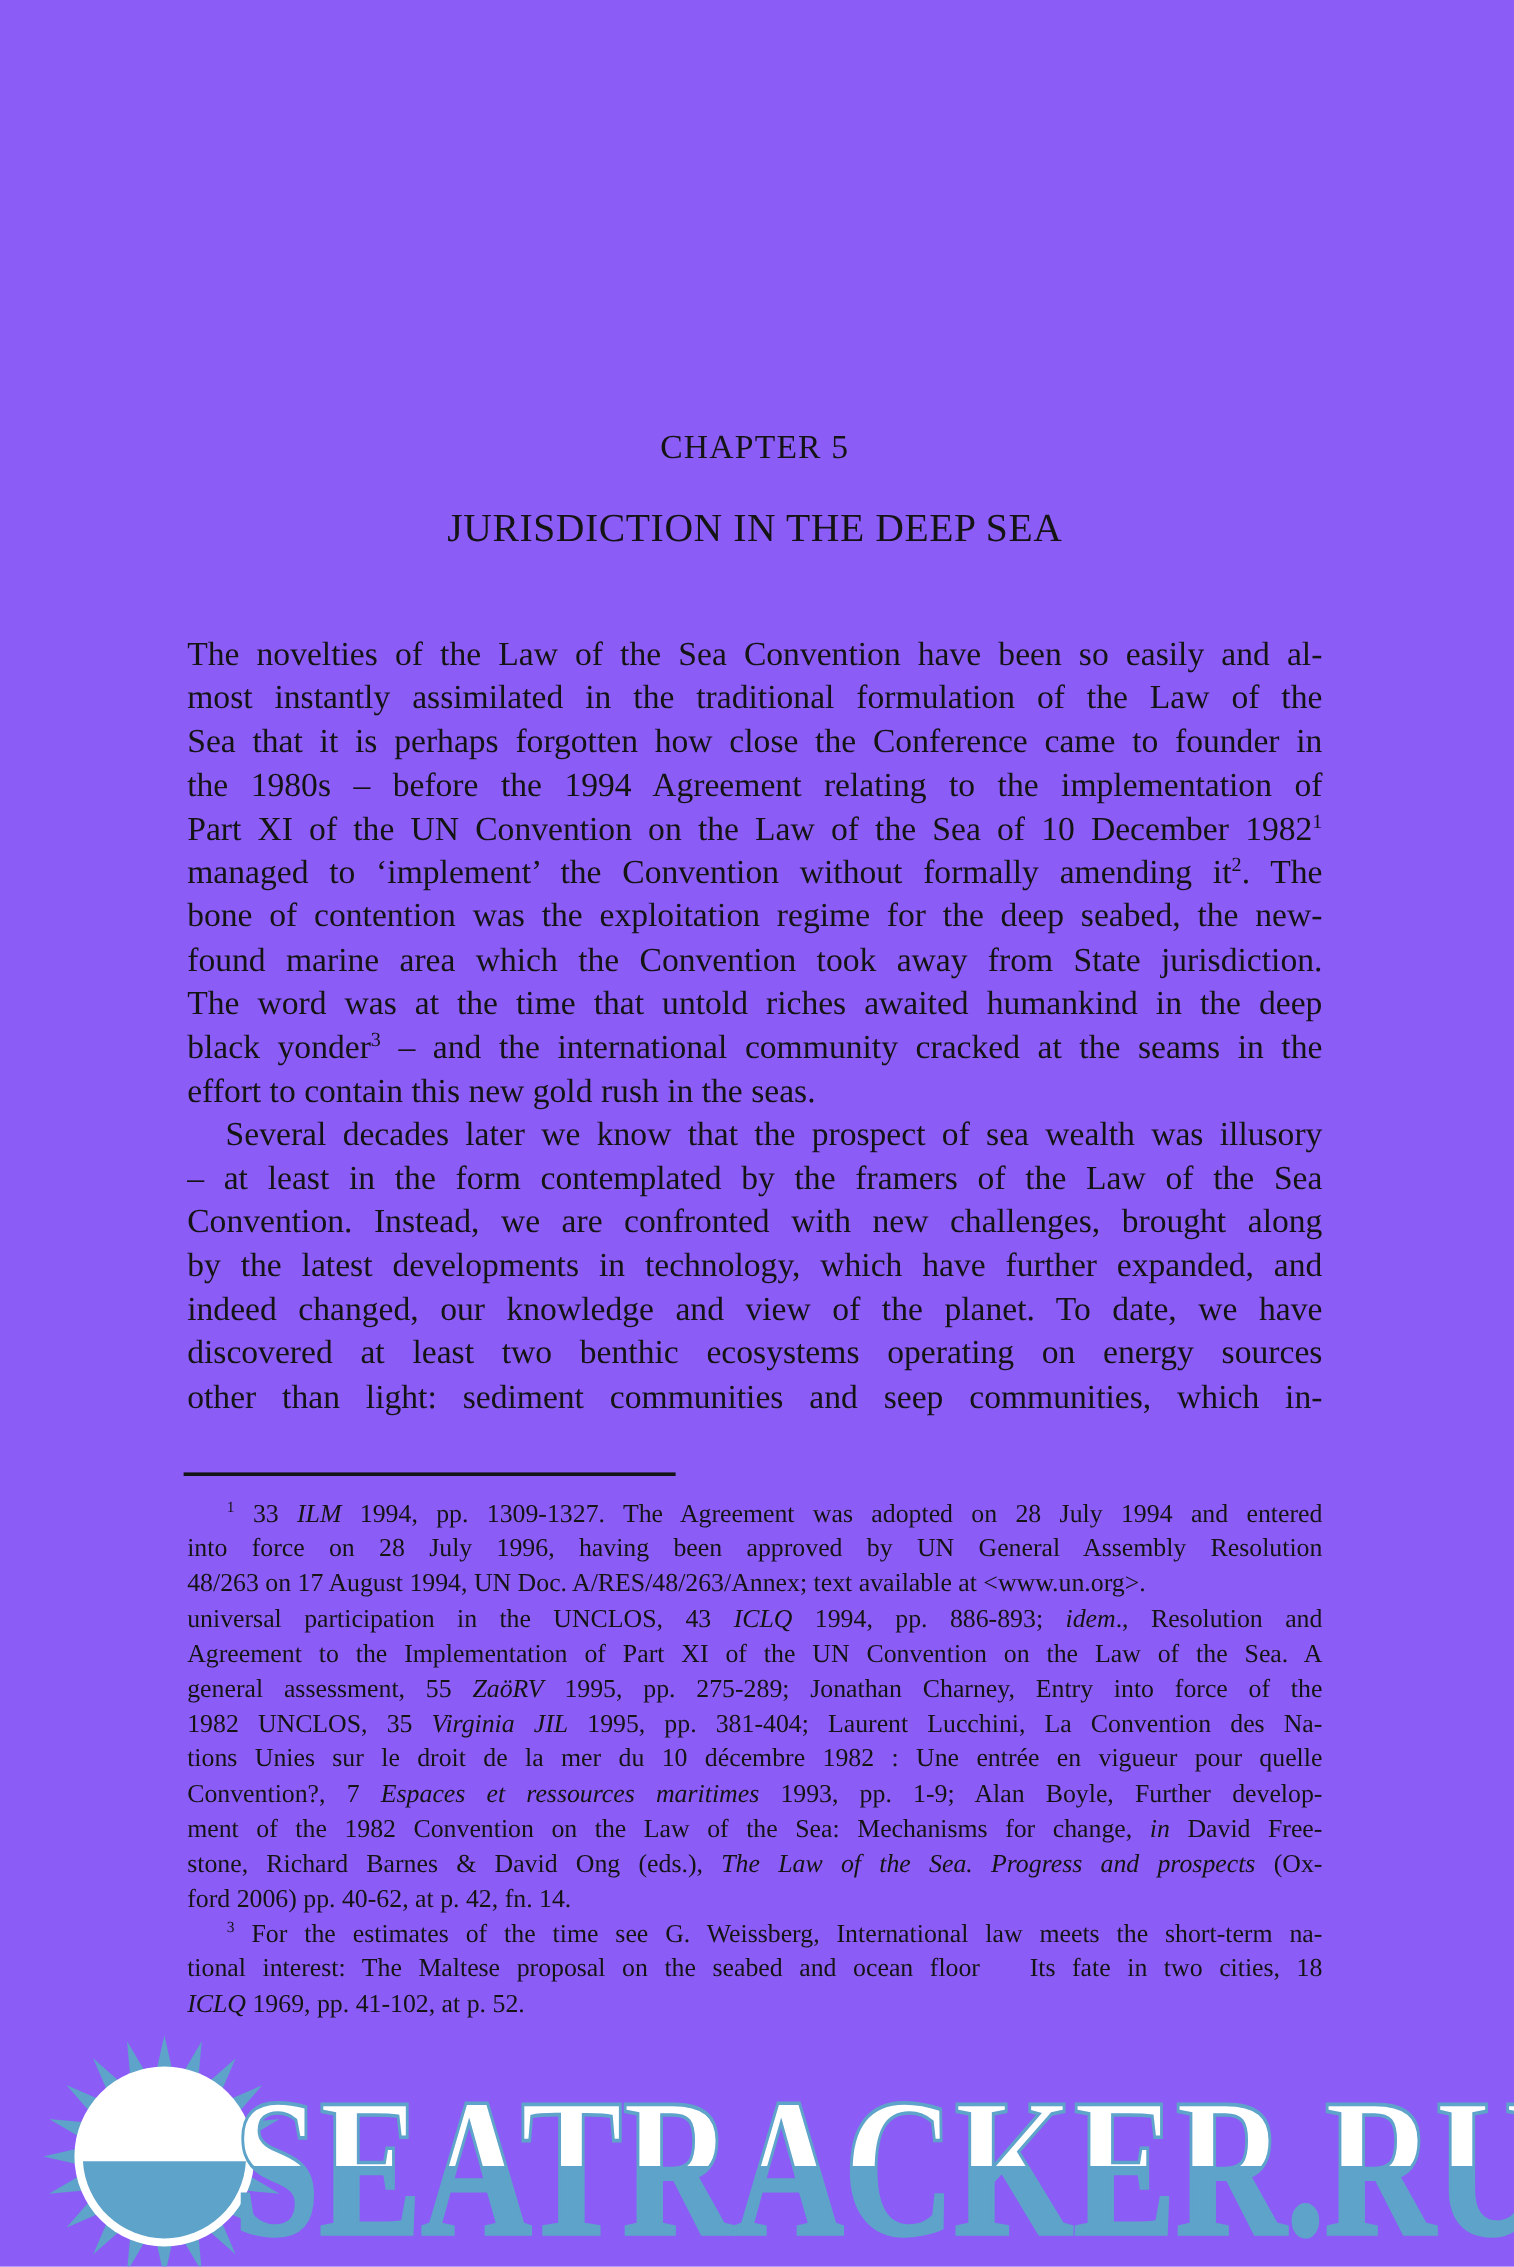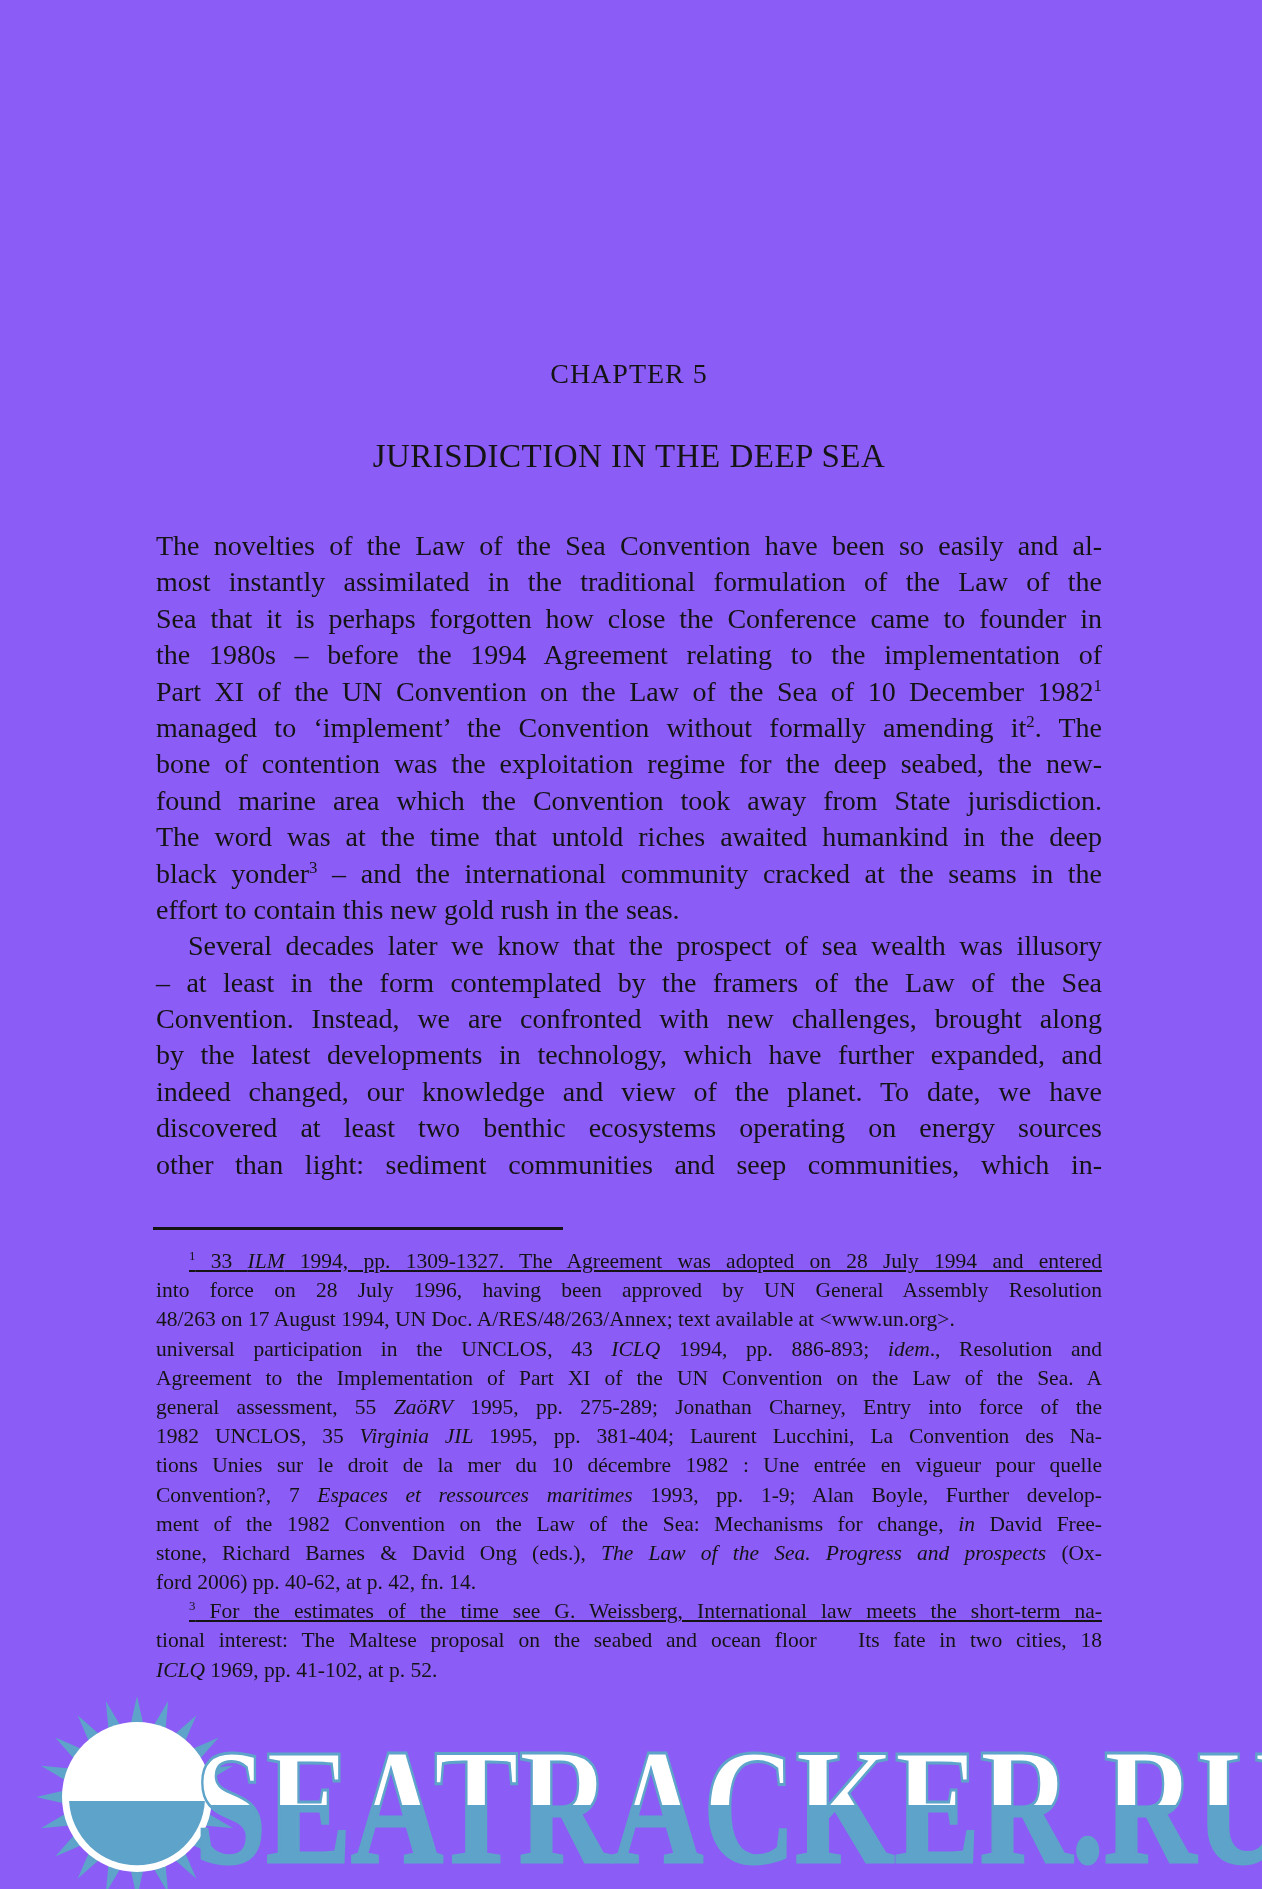--- a/index.html
+++ b/index.html
@@ -10,21 +10,21 @@
     font-family:"Liberation Serif", serif;
     color:#141414;
     overflow:hidden;
   }
   .chapter-label{
     position:absolute;top:358px;left:156px;width:946px;
     text-align:center;font-size:28px;letter-spacing:1px;
     white-space:nowrap;
   }
   .page-title{
-    position:absolute;top:438px;left:156px;width:946px;
+    position:absolute;top:423px;left:156px;width:946px;
     text-align:center;font-size:33px;font-weight:normal;
     letter-spacing:0.5px;margin:0;white-space:nowrap;
   }
   .body-text{
     position:absolute;top:528px;left:156px;width:946px;
     font-size:28px;
   }
   .bodyline{
     height:36.4px;line-height:36.4px;
     text-align:justify;text-align-last:justify;
@@ -37,21 +37,21 @@
   .footnotes{
     position:absolute;top:1247px;left:156px;width:946px;
     font-size:21.5px;
   }
   .fnline{
     height:29.2px;line-height:29.2px;
     text-align:justify;text-align-last:justify;
   }
   .no-stretch{text-align-last:left;}
   .indent1{text-indent:32px;}
-  .indent2{text-indent:33px;text-decoration:underline;}
+  .indent2{text-indent:33px;}
   sup{font-size:0.6em;line-height:0;vertical-align:super;}
   i{font-style:italic;}
   .watermark{
     position:absolute;left:0;top:1690px;width:1262px;height:199px;margin-left:32px;
   }
   .watermark svg{display:block;}
   #wm-text{
     font-family:"Liberation Serif", serif;
     font-weight:bold;
   }

